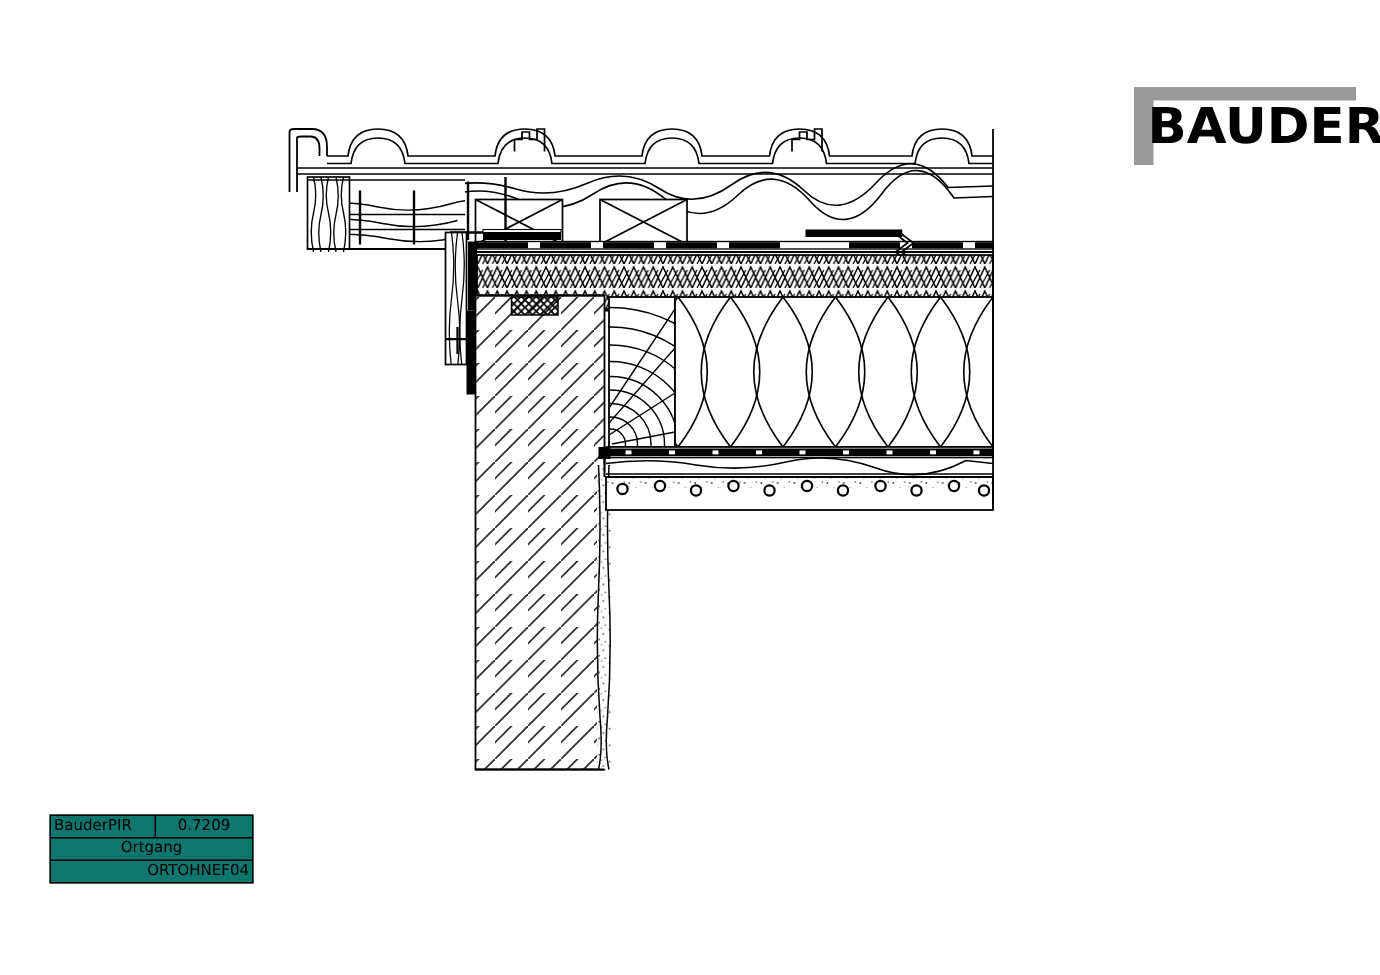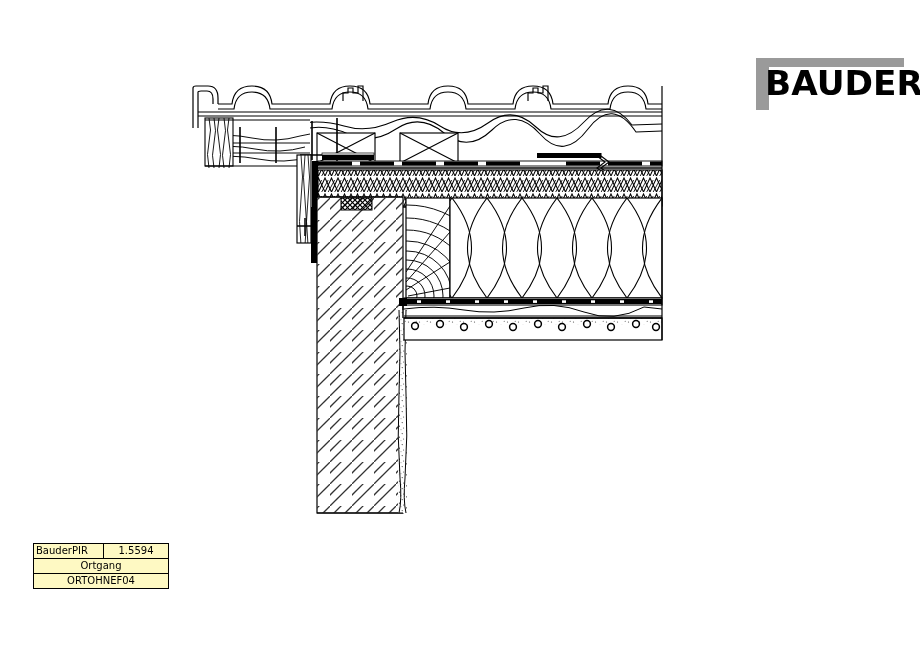--- a/index.html
+++ b/index.html
@@ -68,21 +68,21 @@
   }
 
   
   #titleblock {
     position: absolute;
     left: 33px;
     top: 543px;
     width: 136px;
     border: 1.6px solid #000;
     box-sizing: border-box;
-    background: #fef9c3;
+    background: #0f766e;
   }
   #titleblock .tb-row {
     display: flex;
     border-bottom: 1.6px solid #000;
     height: 14px;
   }
   #titleblock .tb-row:last-child {
     border-bottom: none;
   }
   #titleblock .tb-cell {
@@ -102,21 +102,21 @@
   #titleblock .tb-cell.right {
     flex: 1;
     text-align: center;
   }
   #titleblock .tb-cell.full {
     width: 100%;
     text-align: center;
   }
   #titleblock .tb-cell.center {
     width: 100%;
-    text-align: center;
+    text-align: right;
   }
 </style>
 </head>
 <body>
 
 <div id="page">
 
   <svg id="drawing" viewBox="0 0 920 650" xmlns="http://www.w3.org/2000/svg">
     <defs>
 
@@ -424,21 +424,21 @@
 
   <div id="logo">
     <div class="bracket-h"></div>
     <div class="bracket-v"></div>
     <div class="wordmark">BAUDER</div>
   </div>
 
   <div id="titleblock">
     <div class="tb-row">
       <div class="tb-cell left">BauderPIR</div>
-      <div class="tb-cell right">1.5594</div>
+      <div class="tb-cell right">0.7209</div>
     </div>
     <div class="tb-row">
       <div class="tb-cell full">Ortgang</div>
     </div>
     <div class="tb-row">
       <div class="tb-cell center">ORTOHNEF04</div>
     </div>
   </div>
 
 </div>

